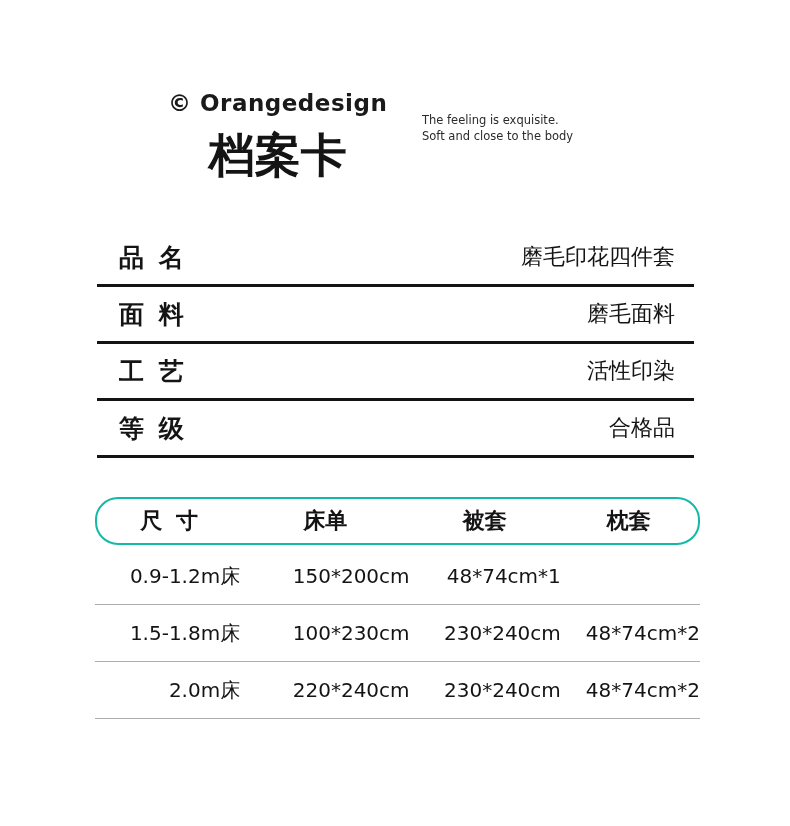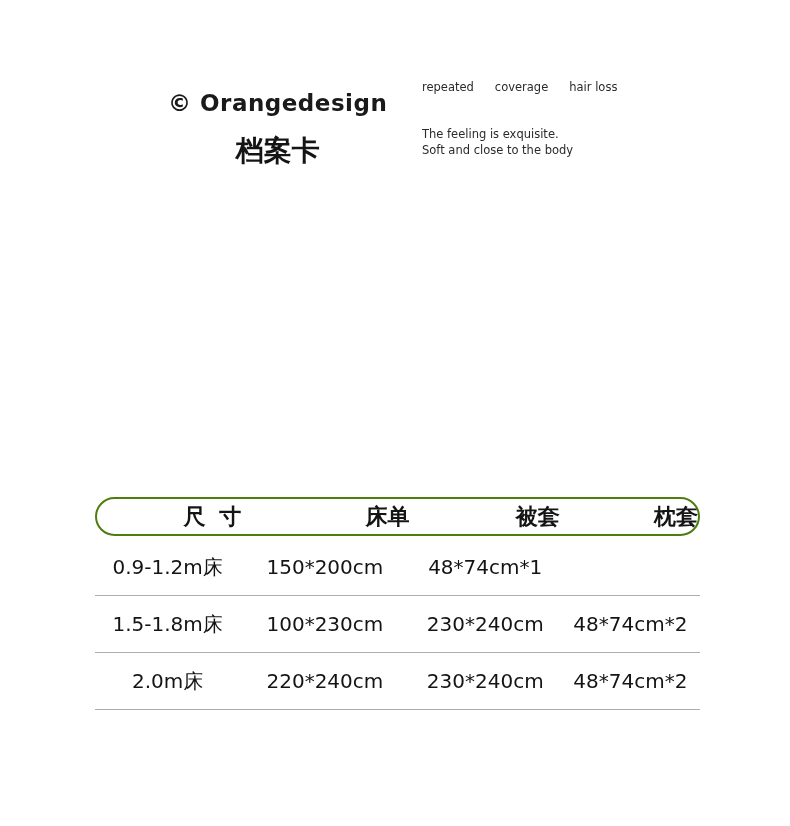--- a/index.html
+++ b/index.html
@@ -23,22 +23,22 @@
   }
   .brand-logo {
     font-size: 23px;
     font-weight: 600;
     letter-spacing: 0.5px;
     color: #1a1a1a;
     white-space: nowrap;
     text-align: center;
   }
   .brand-title {
-    margin-top: 16px;
-    font-size: 28px;
+    margin-top: 9px;
+    font-size: 46px;
     font-weight: 900;
     letter-spacing: 0px;
     color: #141414;
     white-space: nowrap;
   }
 
   .top-right {
     position: absolute;
     left: 422px;
     top: 80px;
@@ -86,71 +86,84 @@
   }
 
   
   .size-table {
     position: absolute;
     left: 95px;
     top: 497px;
     width: 605px;
   }
   .size-header {
-    height: 39px;
-    border: 2px solid #4d7c0f;
+    height: 48px;
+    border: 2px solid #14b8a6;
     border-radius: 23px;
     display: grid;
     grid-template-columns: 24% 28% 25% 23%;
     align-items: center;
-    text-align: right;
+    text-align: center;
   }
   .size-header .cell {
     font-size: 22px;
     font-weight: 700;
     word-spacing: 6px;
     white-space: nowrap;
   }
   .size-body { margin-top: 3px; }
   .size-row {
     height: 57px;
     display: grid;
     grid-template-columns: 24% 28% 25% 23%;
     align-items: center;
-    text-align: center;
+    text-align: right;
     border-bottom: 1px solid #adadad;
   }
   .size-row .cell {
     font-size: 20px;
     font-weight: 400;
     white-space: nowrap;
   }
 </style>
 </head>
 <body>
 
 <div class="page">
 
   <div class="brand">
     <div class="brand-logo">© Orangedesign</div>
     <div class="brand-title">档案卡</div>
   </div>
 
   <div class="top-right">
-    <div class="feature-labels">
-      <span>repeated</span>
-      <span>coverage</span>
-      <span>hair loss</span>
-    </div>
     <div class="slogans">
       <div>The feeling is exquisite.</div>
       <div>Soft and close to the body</div>
     </div>
   </div>
 
+  <div class="spec-table">
+    <div class="spec-row">
+      <span class="spec-label">品 名</span>
+      <span class="spec-value">磨毛印花四件套</span>
+    </div>
+    <div class="spec-row">
+      <span class="spec-label">面 料</span>
+      <span class="spec-value">磨毛面料</span>
+    </div>
+    <div class="spec-row">
+      <span class="spec-label">工 艺</span>
+      <span class="spec-value">活性印染</span>
+    </div>
+    <div class="spec-row">
+      <span class="spec-label">等 级</span>
+      <span class="spec-value">合格品</span>
+    </div>
+  </div>
 
   <div class="size-table">
     <div class="size-header">
       <span class="cell">尺 寸</span>
       <span class="cell">床单</span>
       <span class="cell">被套</span>
       <span class="cell">枕套</span>
     </div>
     <div class="size-body">
       <div class="size-row">

